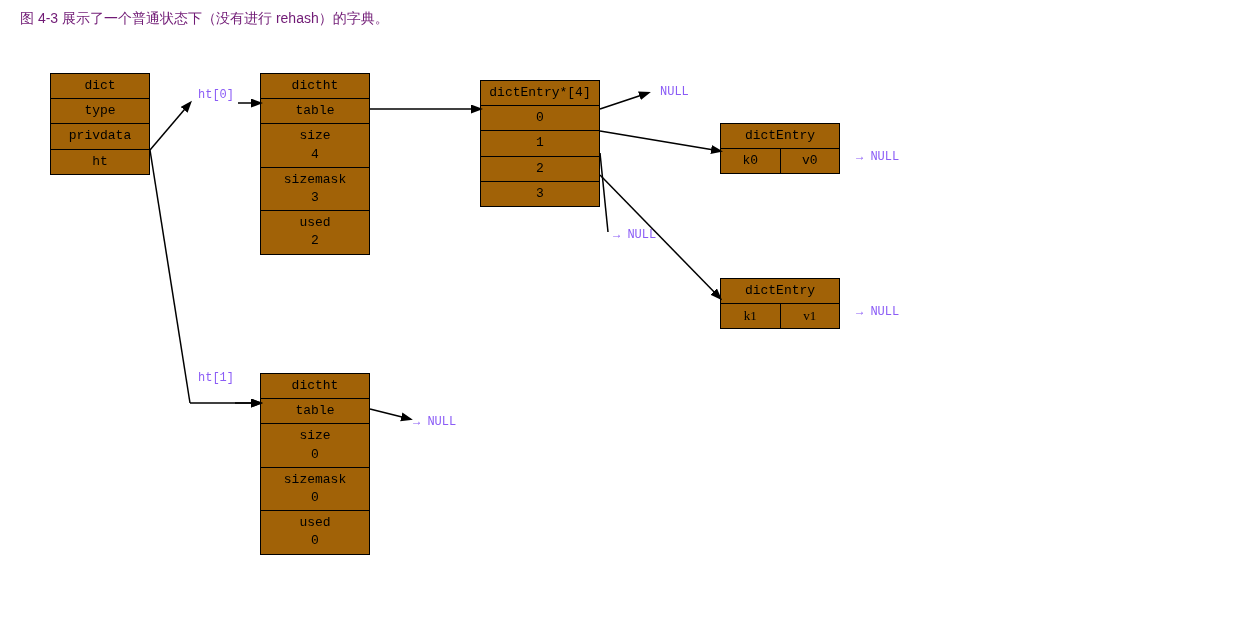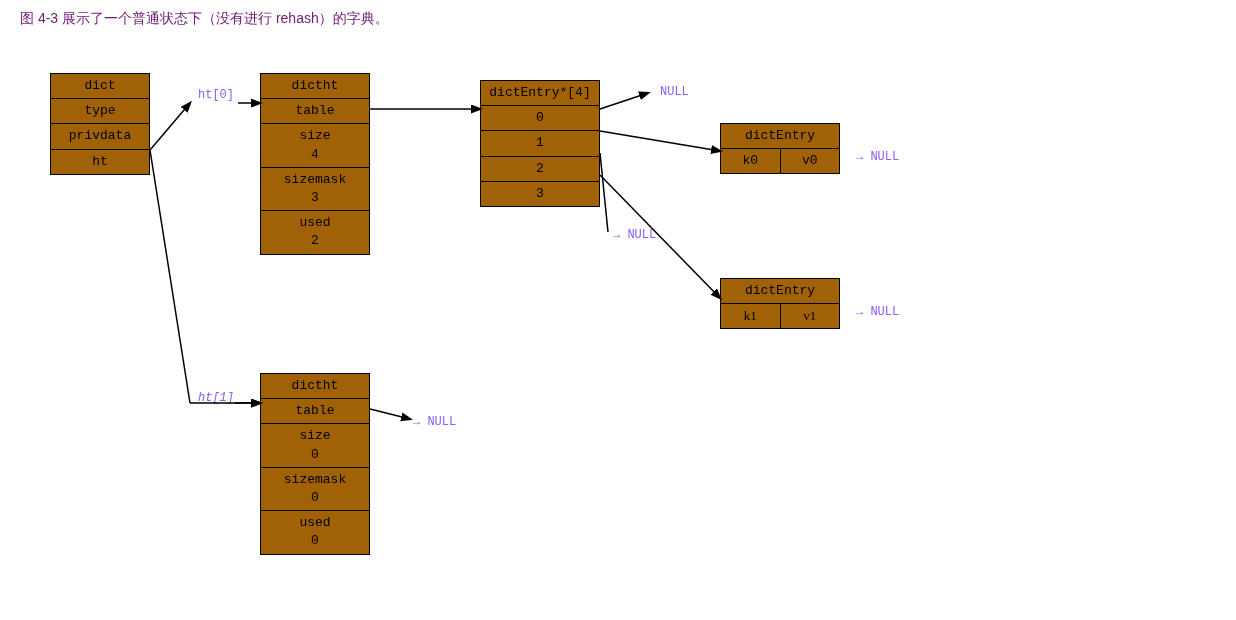--- a/index.html
+++ b/index.html
@@ -119,21 +119,21 @@
 
     <div class="box" style="left:240px; top:340px; width:110px;">
       <div class="box-cell">dictht</div>
       <div class="box-cell">table</div>
       <div class="box-cell">size<br>0</div>
       <div class="box-cell">sizemask<br>0</div>
       <div class="box-cell">used<br>0</div>
     </div>
 
     <div class="label" style="left:178px; top:55px;">ht[0]</div>
-    <div class="label" style="left:178px; top:358px;font-style:italic;">ht[1]</div>
+    <div class="label" style="left:178px; top:338px;">ht[1]</div>
 
     <div class="label" style="left:640px; top:52px;">NULL</div>
     <div class="label" style="left:836px; top:117px;">→ NULL</div>
     <div class="label" style="left:593px; top:195px;">→ NULL</div>
     <div class="label" style="left:836px; top:272px;">→ NULL</div>
     <div class="label" style="left:393px; top:382px;">→ NULL</div>
 
     <svg class="arrows-svg">
 
       <line x1="130" y1="117" x2="170" y2="70" stroke="#000" stroke-width="1.5" marker-end="url(#arrow)"></line>

